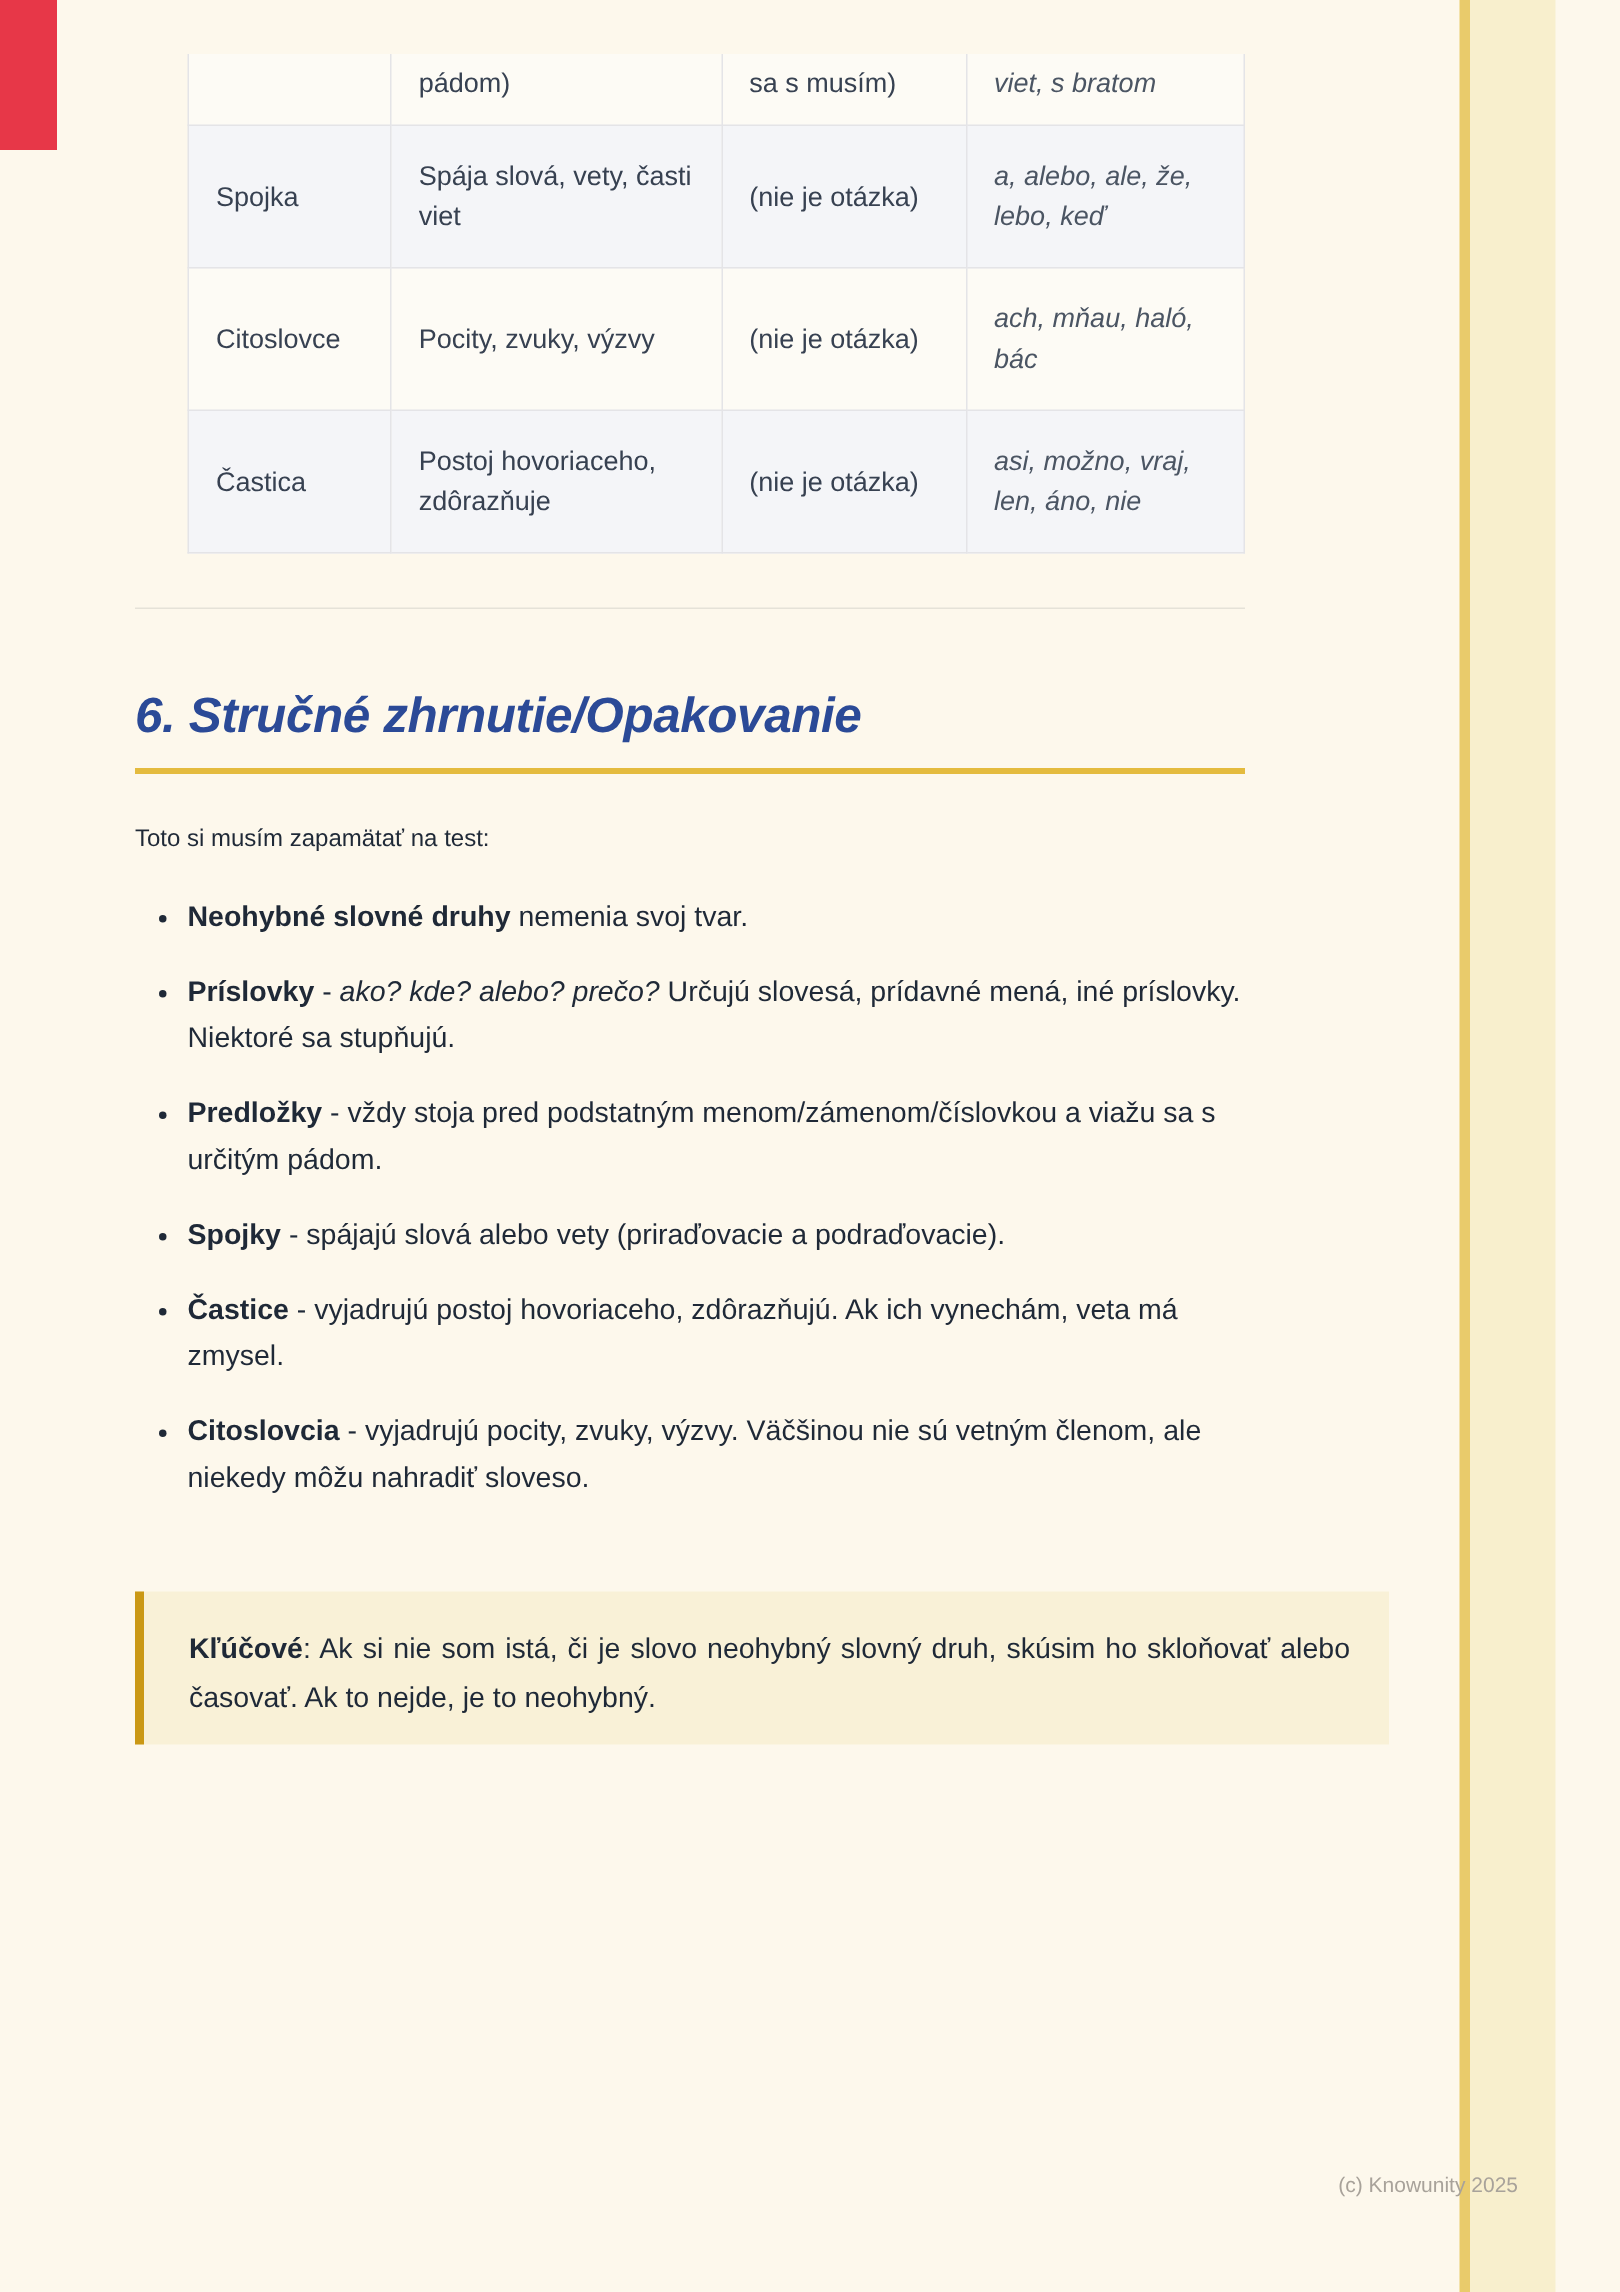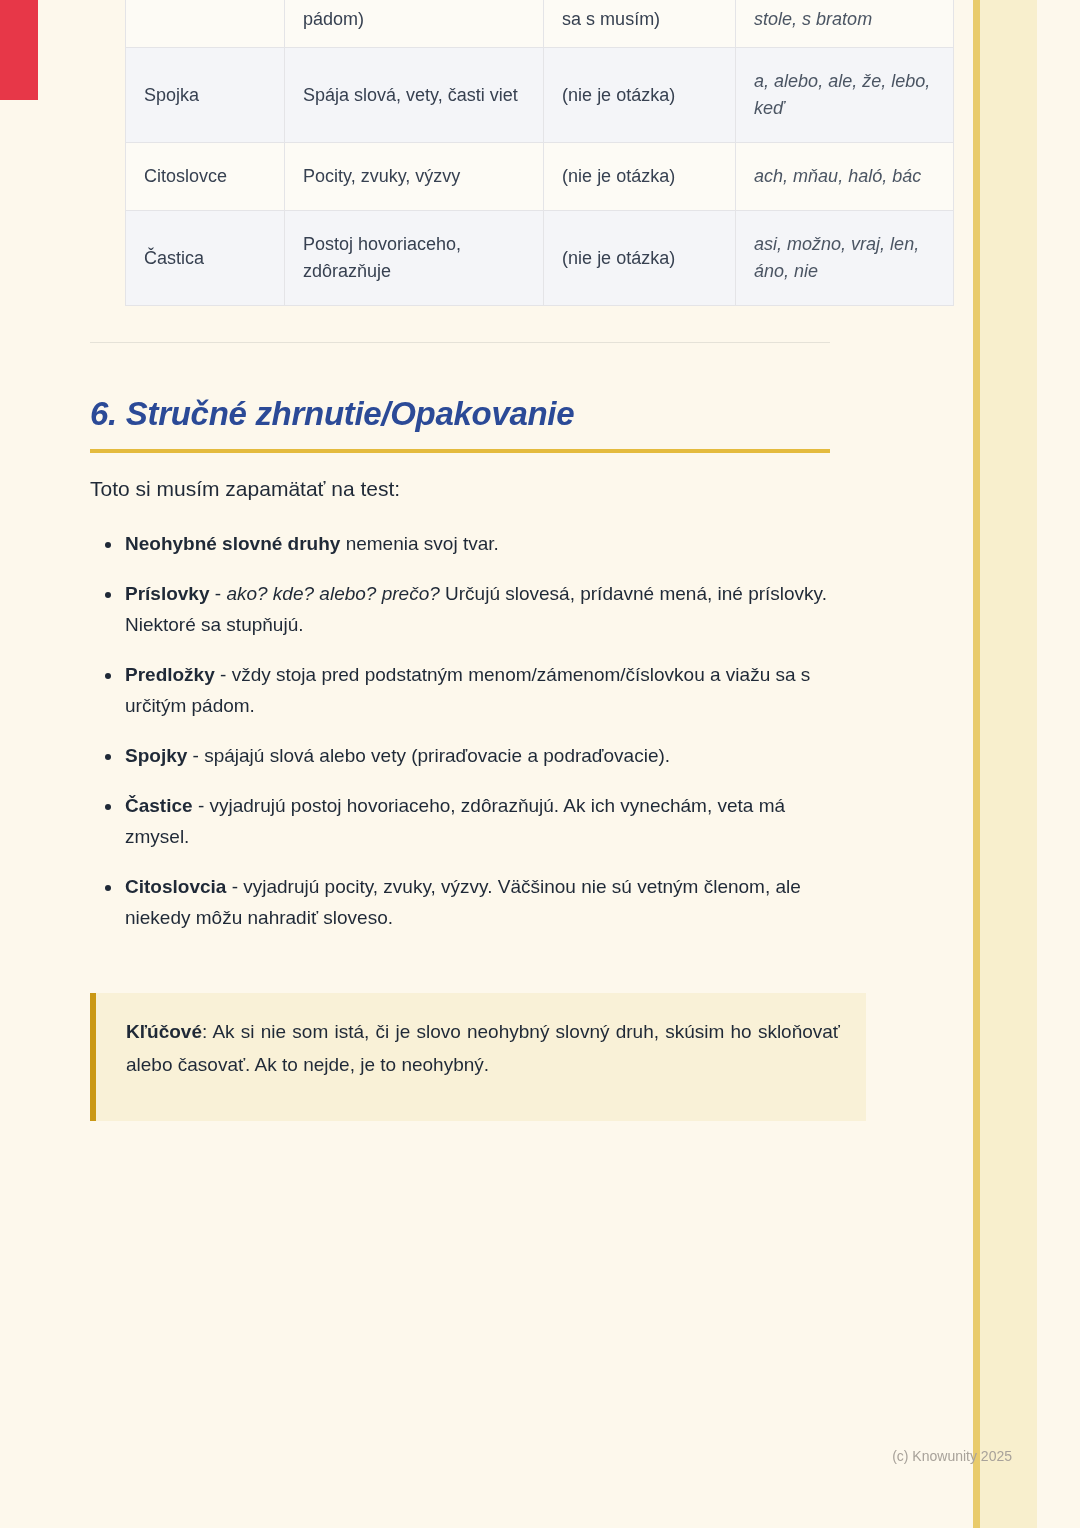--- a/index.html
+++ b/index.html
@@ -46,25 +46,26 @@
     position:absolute;left:980px;top:0;
     width:57px;height:100%;
     background:var(--gold-band);
   }
   .content{
     position:absolute;left:90px;top:0;
     width:740px;
   }
   table{
     margin-left:35px;
-    width:829px;
+    width:705px;
     border-collapse:collapse;
     font-size:18px;
     line-height:1.5;
     color:var(--text-table);
+    margin-top:36px;
   }
   td{
     border:1px solid var(--border-gray);
     padding:20px 18px;
     vertical-align:middle;
     text-align:left;
   }
   td.c1{width:135px;}
   td.c2{width:220px;}
   td.c3{width:163px;}
@@ -90,44 +91,44 @@
     color:var(--heading-blue);
     letter-spacing:-0.3px;
     font-style:italic;
   }
   .heading-underline{
     margin-top:16px;
     width:740px;height:4px;
     background:var(--heading-gold);
   }
   p.intro{
-    margin-top:24px;
-    font-size:21px;
+    margin-top:35px;
+    font-size:16px;
     color:var(--text-dark);
   }
   ul.summary{
     margin-top:28px;
     padding-left:33px;
     list-style:disc;
     color:var(--text-dark);
   }
   ul.summary li{
     font-size:19px;
     line-height:1.6;
     margin-bottom:20px;
     padding-left:2px;
   }
   .b{font-weight:bold;}
   .i{font-style:italic;}
   .callout{
     margin-top:60px;
-    width:776px;
+    width:836px;
     background:var(--callout-bg);
     border-left:6px solid var(--callout-border);
-    padding:22px 26px 40px 30px;
+    padding:22px 26px 14px 30px;
   }
   .callout p{
     font-size:19px;
     line-height:1.75;
     color:var(--text-dark);
     text-align:justify;
   }
   .footer{
     position:absolute;
     right:68px;
@@ -146,21 +147,21 @@
   <div class="right-line"></div>
 
   <div class="content">
 
     <table>
       <tbody id="table-body">
           <tr class="clipped">
             <td class="c1"></td>
             <td class="c2">pádom)</td>
             <td class="c3">sa s musím)</td>
-            <td class="c4">stole, s bratom</td>
+            <td class="c4">viet, s bratom</td>
           </tr>
           <tr>
             <td class="c1">Spojka</td>
             <td class="c2">Spája slová, vety, časti viet</td>
             <td class="c3">(nie je otázka)</td>
             <td class="c4">a, alebo, ale, že, lebo, keď</td>
           </tr>
           <tr>
             <td class="c1">Citoslovce</td>
             <td class="c2">Pocity, zvuky, výzvy</td>

